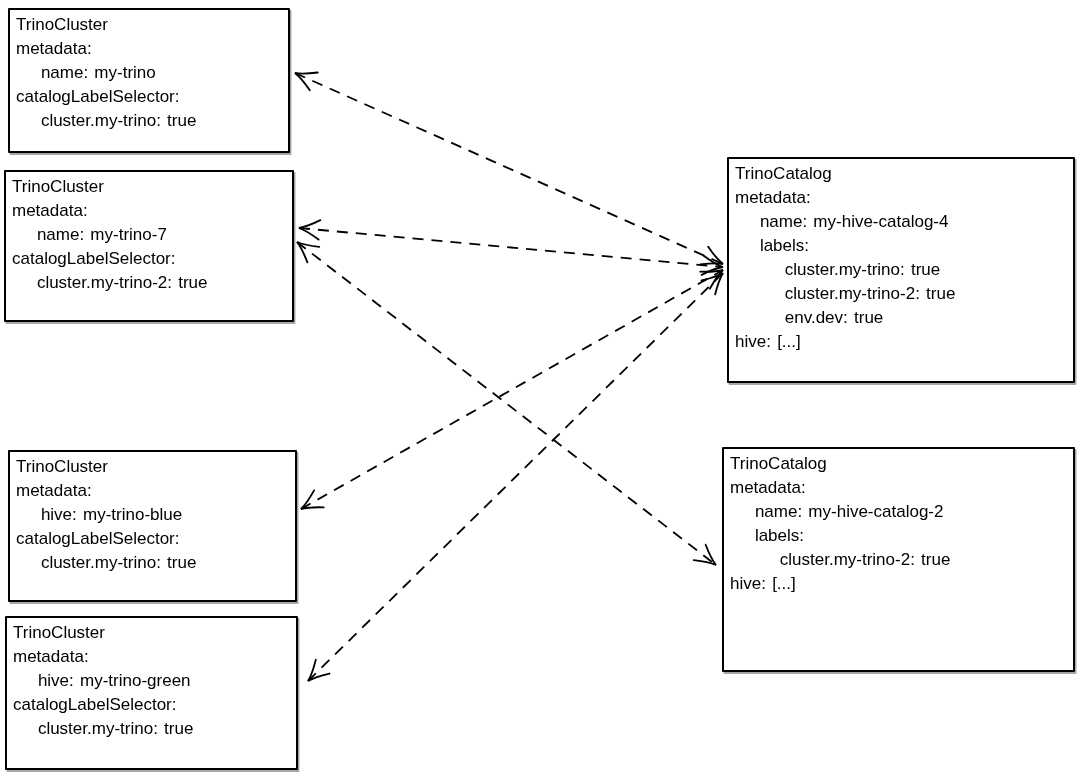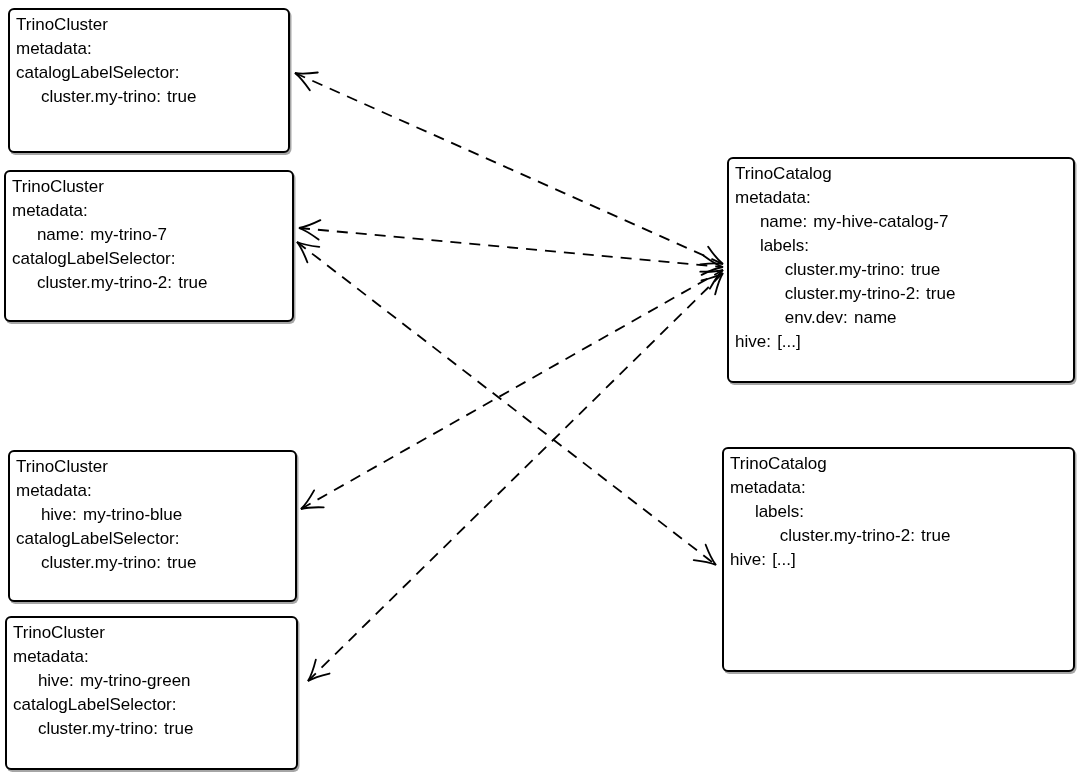--- a/index.html
+++ b/index.html
@@ -21,21 +21,21 @@
   .node {
     position: absolute;
     box-sizing: border-box;
     border: 2px solid #000000;
     background: #ffffff;
     padding: 3px 6px;
     font-size: 17px;
     line-height: 24px;
     
     box-shadow: 1.5px 2px 0 rgba(0,0,0,0.35);
-    border-radius: 6px;
+    border-radius: 1px;
   }
   .node .line {
     white-space: pre;       
     word-spacing: 1.5px;    
   }
   
   .b-trino        { left: 8px;   top: 8px;   width: 282px; height: 145px; }
   .b-trino2       { left: 4px;   top: 170px; width: 290px; height: 152px; }
   .b-trino-blue   { left: 8px;   top: 450px; width: 289px; height: 152px; }
   .b-trino-green  { left: 5px;   top: 616px; width: 293px; height: 154px; }
@@ -58,20 +58,21 @@
       <path d="M299,228 L723,267" marker-start="url(#ah)" marker-end="url(#ah)"></path>
       <path d="M301,509 L723,270" marker-start="url(#ah)" marker-end="url(#ah)"></path>
       <path d="M308,681 L723,273" marker-start="url(#ah)" marker-end="url(#ah)"></path>
       <path d="M297,242 L716,565" marker-start="url(#ah)" marker-end="url(#ah)"></path>
     </g>
   </svg>
 
   <div class="node b-trino">
     <div class="line">TrinoCluster</div>
     <div class="line">metadata:</div>
+    <div class="line">    name: my-trino</div>
     <div class="line">catalogLabelSelector:</div>
     <div class="line">    cluster.my-trino: true</div>
   </div>
 
   <div class="node b-trino2">
     <div class="line">TrinoCluster</div>
     <div class="line">metadata:</div>
     <div class="line">    name: my-trino-7</div>
     <div class="line">catalogLabelSelector:</div>
     <div class="line">    cluster.my-trino-2: true</div>
@@ -89,29 +90,30 @@
     <div class="line">TrinoCluster</div>
     <div class="line">metadata:</div>
     <div class="line">    hive: my-trino-green</div>
     <div class="line">catalogLabelSelector:</div>
     <div class="line">    cluster.my-trino: true</div>
   </div>
 
   <div class="node b-catalog1">
     <div class="line">TrinoCatalog</div>
     <div class="line">metadata:</div>
-    <div class="line">    name: my-hive-catalog-7</div>
+    <div class="line">    name: my-hive-catalog-4</div>
     <div class="line">    labels:</div>
     <div class="line">        cluster.my-trino: true</div>
     <div class="line">        cluster.my-trino-2: true</div>
-    <div class="line">        env.dev: name</div>
+    <div class="line">        env.dev: true</div>
     <div class="line">hive: [...]</div>
   </div>
 
   <div class="node b-catalog2">
     <div class="line">TrinoCatalog</div>
     <div class="line">metadata:</div>
+    <div class="line">    name: my-hive-catalog-2</div>
     <div class="line">    labels:</div>
     <div class="line">        cluster.my-trino-2: true</div>
     <div class="line">hive: [...]</div>
   </div>
 
 </div>
 
 </body></html>

